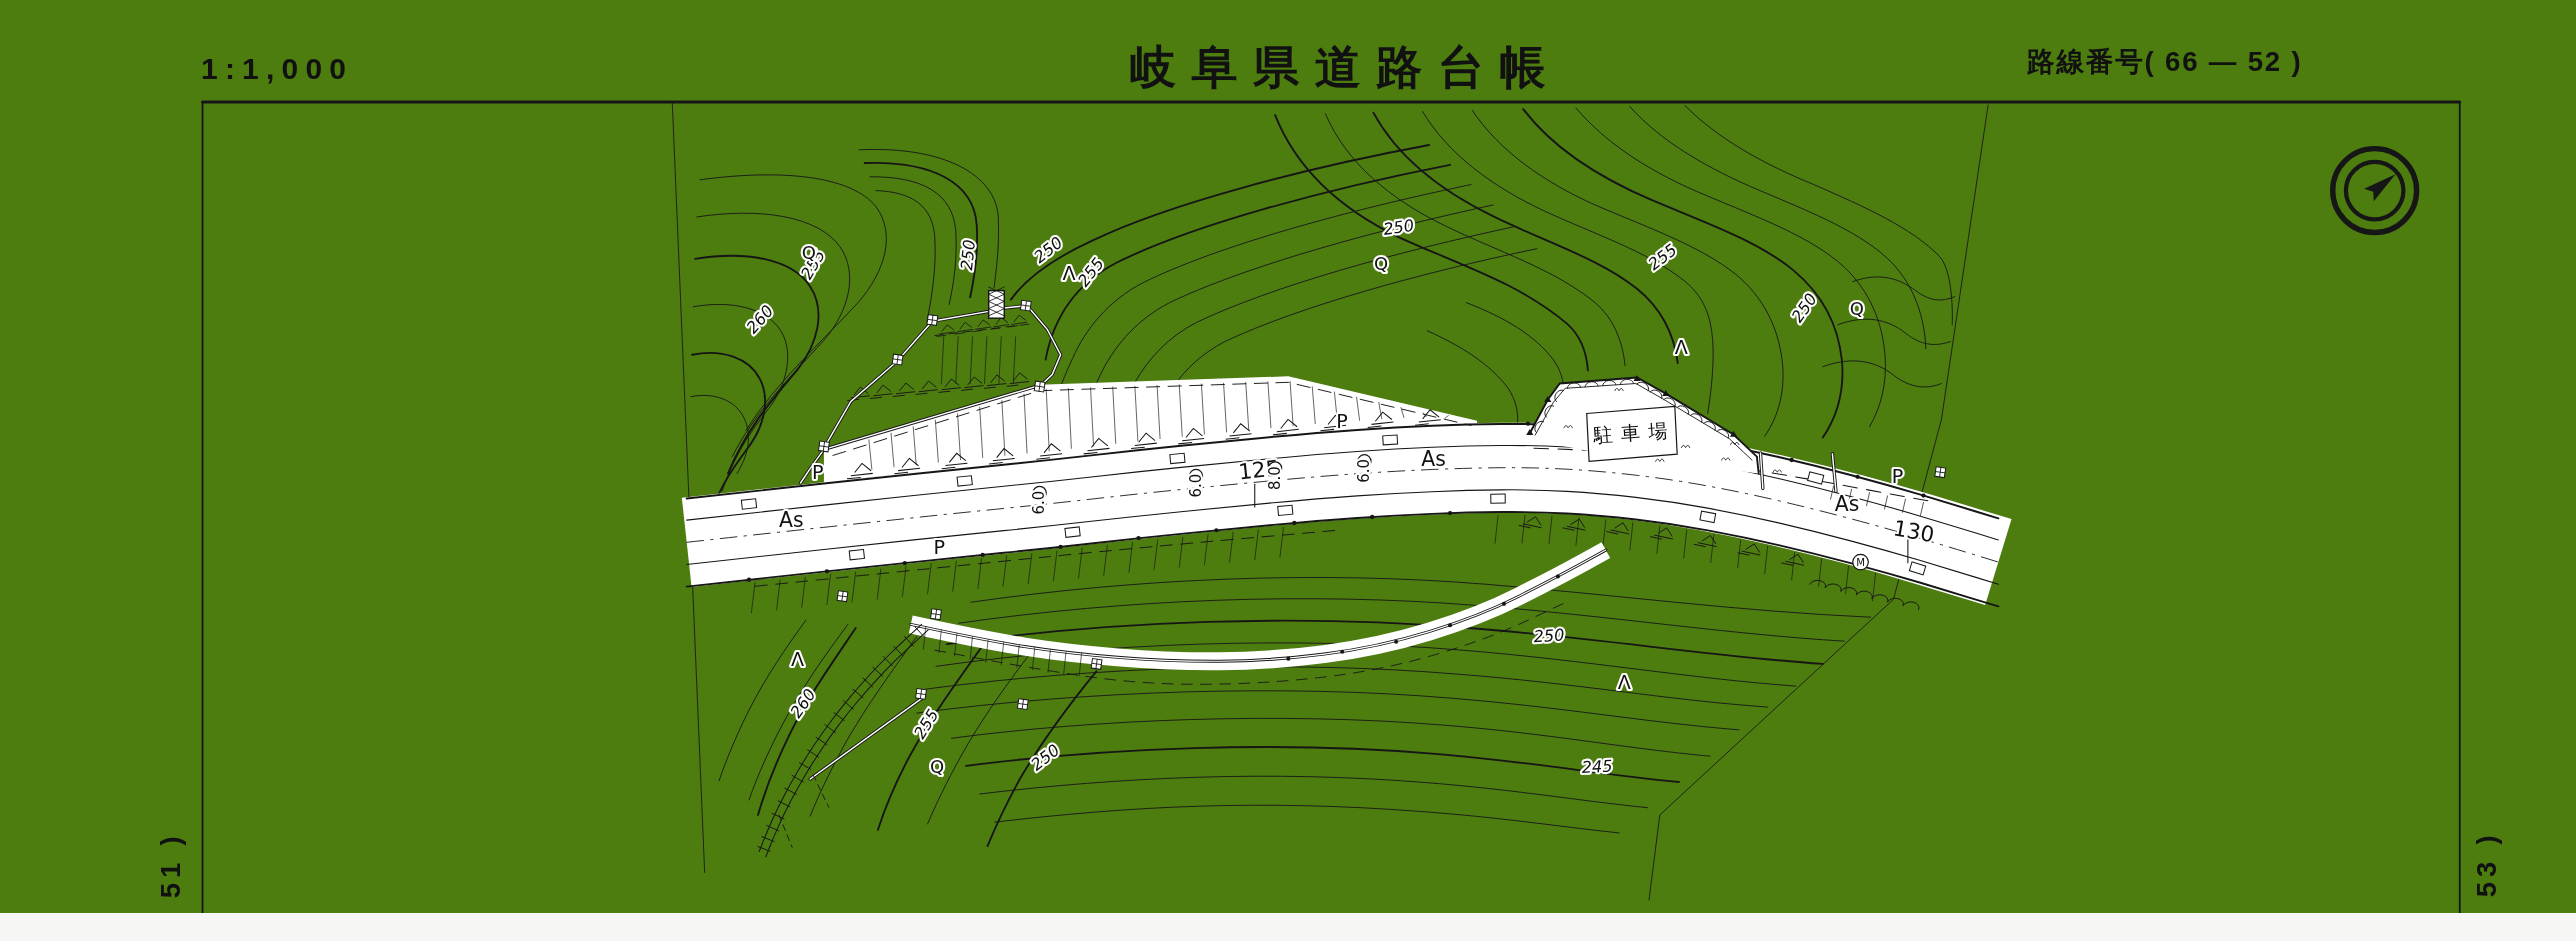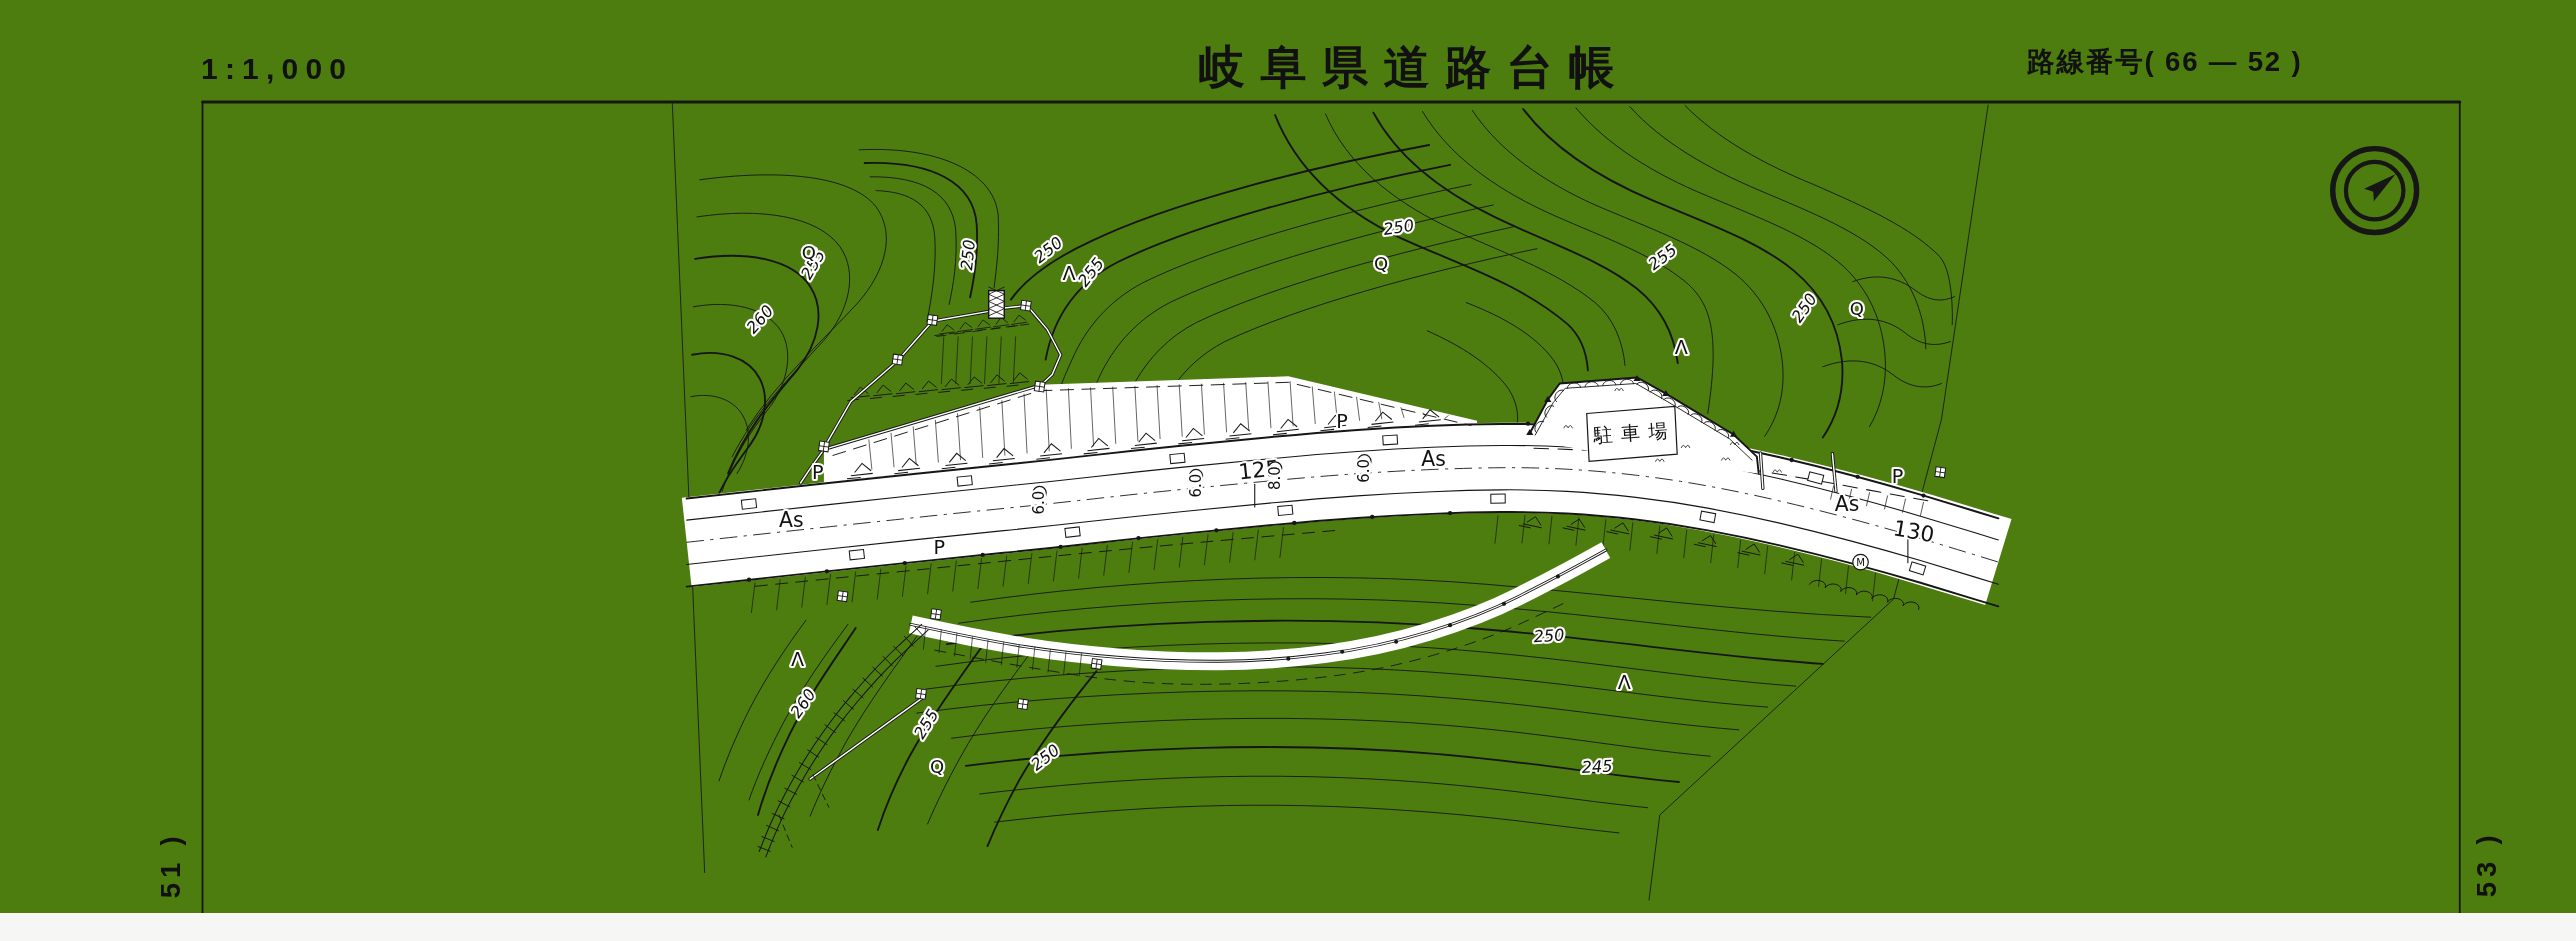--- a/index.html
+++ b/index.html
@@ -1,20 +1,20 @@
 <!DOCTYPE html>
 <html style="font-size:9.6px"><head>
 <meta charset="utf-8">
 <style>
   html,body{margin:0;padding:0;background:#f6f6f4;}
   #sheet{position:relative;width:2576px;height:913px;background:#4d7c0f;overflow:hidden;
          font-family:"Liberation Sans",sans-serif;color:#111;}
   .hdr{position:absolute;white-space:nowrap;color:#111;}
   #scale-note{left:201px;top:52px;font-size:30px;letter-spacing:7.2px;font-weight:600;}
-  #sheet-title{left:1061px;top:37px;width:569px;text-align:right;font-size:46px;font-weight:bold;letter-spacing:15.6px;}
+  #sheet-title{left:1061px;top:37px;width:569px;text-align:center;font-size:46px;font-weight:bold;letter-spacing:15.6px;}
   #route-number{left:2027px;top:43px;font-size:27.6px;letter-spacing:1.8px;font-weight:600;}
   .edge-label{position:absolute;font-size:27.6px;letter-spacing:4.8px;font-weight:600;transform:rotate(-90deg);transform-origin:left top;width:156px;}
   #edge-left{left:155px;top:943px;}
   #edge-right{left:2471px;top:942px;}
   svg text{font-family:"DejaVu Sans",sans-serif;fill:#111;paint-order:stroke;stroke:#ffffff;stroke-width:7px;stroke-linejoin:round;}
   svg .plain{stroke-width:0;}
 </style>
 </head>
 <body>
 

